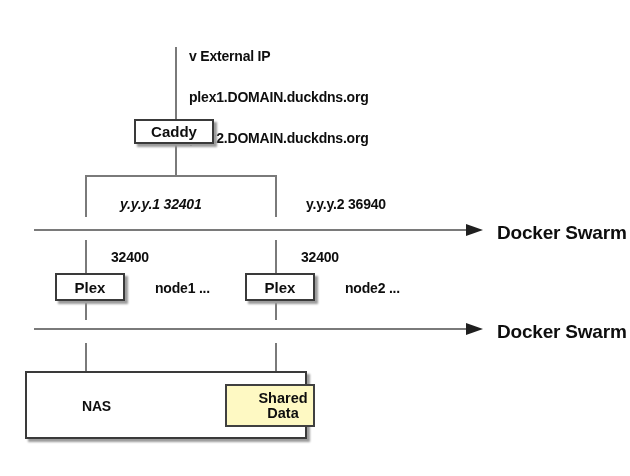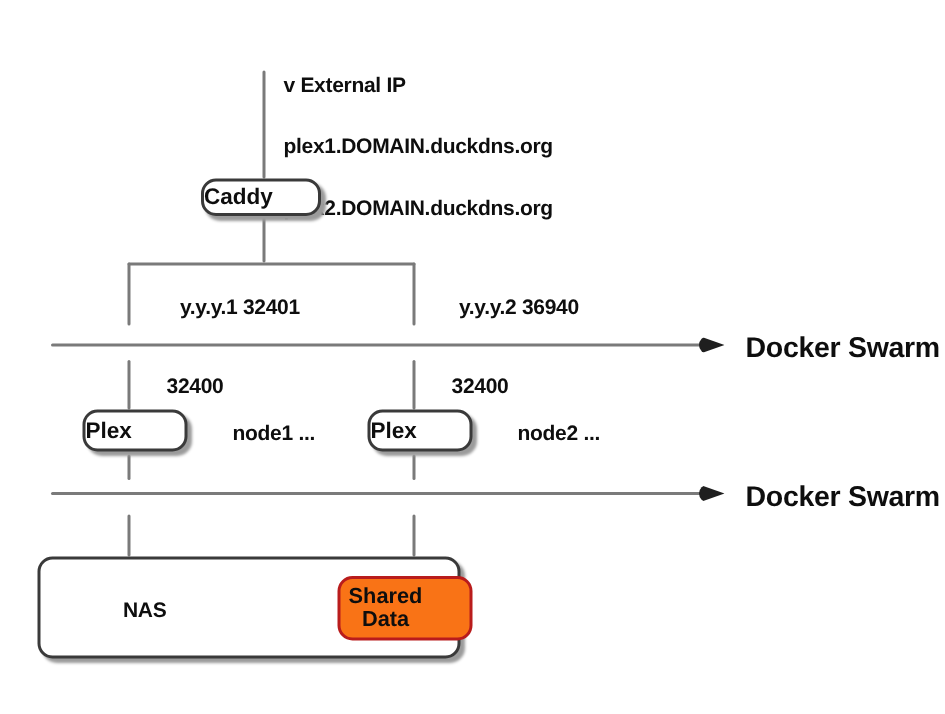--- a/index.html
+++ b/index.html
@@ -1,15 +1,15 @@
 <!DOCTYPE html>
 <html><head>
 <meta charset="utf-8">
 <style>
-  * { margin: 0; padding: 0; box-sizing: border-box; border-radius: 10px; }
+  * { margin: 0; padding: 0; box-sizing: border-box; }
   html, body { background: #ffffff; }
   .canvas {
     position: relative;
     width: 630px;
     height: 476px;
     background: #ffffff;
     font-family: "Liberation Sans", "DejaVu Sans", sans-serif;
     color: #0e0e0e;
     overflow: hidden;
   }
@@ -26,29 +26,30 @@
   .ext-block {
     left: 189px; top: 23px;
     font-size: 14px; line-height: 13.6px;
   }
   .node-box {
     background: #ffffff;
     border: 2px solid #3a3a3a;
     box-shadow: 3px 3px 2px #9b9b9b;
     display: flex;
     align-items: center;
+    justify-content: center;
     font-weight: 600;
     z-index: 2;
   }
   .plain-box {
-    background: #f97316;
-    border: 2px solid #b91c1c;
+    background: #fef9c3;
+    border: 2px solid #404040;
     display: flex;
     align-items: center;
-    justify-content: flex-start;
+    justify-content: flex-end;
     text-align: center;
     font-weight: 600;
     z-index: 3;
   }
   .arrow-head {
     width: 0; height: 0;
     border-top: 6px solid transparent;
     border-bottom: 6px solid transparent;
     border-left: 17px solid #1f1f1f;
   }
@@ -71,21 +72,21 @@
   <div class="abs node-box" style="left:134px; top:119px; width:80px; height:25px; font-size:15px;">
     <span>Caddy</span>
   </div>
 
   <div class="abs vline" style="left:175px; top:144px; height:31px;"></div>
 
   <div class="abs hline" style="left:85px; top:175px; width:192px;"></div>
   <div class="abs vline" style="left:85px; top:175px; height:42px;"></div>
   <div class="abs vline" style="left:275px; top:175px; height:42px;"></div>
 
-  <div class="abs txt small-label" style="left:120px; top:196px;">y.y.y.1 32401</div>
+  <div class="abs txt small-label" style="left:120px; top:196px;font-style:italic;">y.y.y.1 32401</div>
   <div class="abs txt small-label" style="left:306px; top:196px;">y.y.y.2 36940</div>
 
   <div class="abs hline" style="left:34px; top:229px; width:434px;"></div>
   <div class="abs arrow-head" style="left:466px; top:224px;"></div>
   <div class="abs txt swarm-label" style="left:497px; top:222px;">Docker Swarm</div>
 
   <div class="abs vline" style="left:85px; top:240px; height:33px;"></div>
   <div class="abs vline" style="left:275px; top:240px; height:33px;"></div>
 
   <div class="abs txt small-label" style="left:111px; top:249px;">32400</div>

